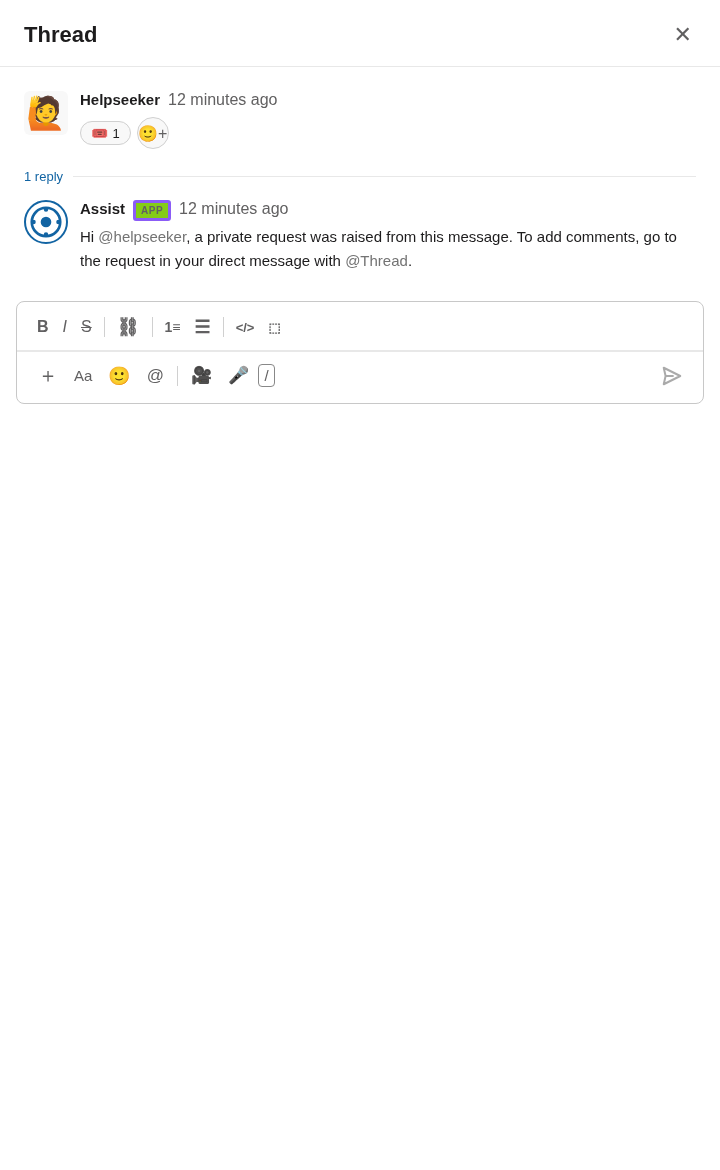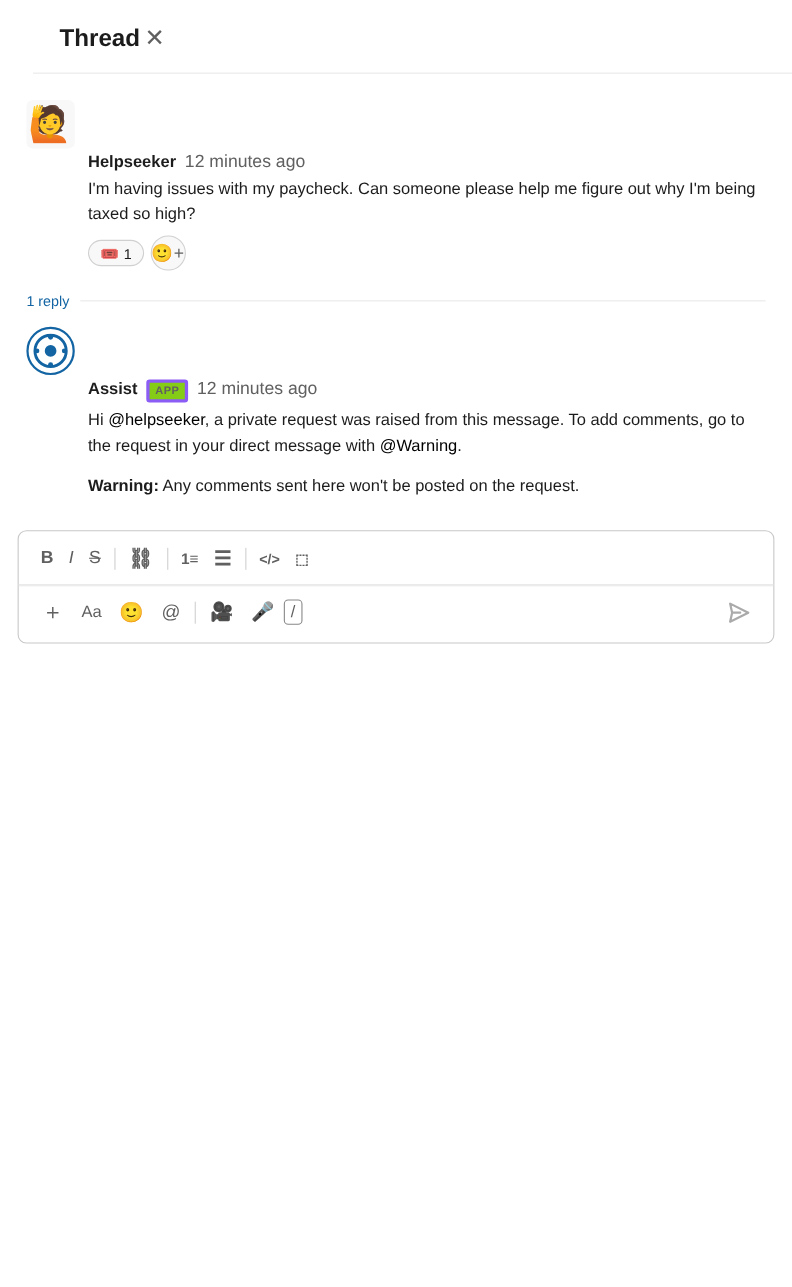--- a/index.html
+++ b/index.html
@@ -8,24 +8,23 @@
       background: #fff;
       width: 720px;
       min-height: 1170px;
       color: #1d1c1d;
       font-size: 15px;
     }
 
     .header {
       display: flex;
       align-items: center;
-      justify-content: flex-start;
+      justify-content: space-between;
       padding: 20px 24px 16px 24px;
       border-bottom: 1px solid #e8e8e8;
-      margin-left: 30px;
     }
 
     .header-title {
       font-size: 22px;
       font-weight: 900;
       color: #1d1c1d;
     }
 
     .close-btn {
       font-size: 22px;
@@ -88,21 +87,20 @@
       display: flex;
       align-items: baseline;
       gap: 8px;
       margin-bottom: 4px;
     }
 
     .message-author {
       font-weight: 700;
       font-size: 15px;
       color: #1d1c1d;
-      margin-top: 48px;
     }
 
     .app-badge {
       background: #84cc16;
       color: #616061;
       font-size: 10px;
       font-weight: 700;
       padding: 2px 5px;
       border-radius: 3px;
       letter-spacing: 0.5px;
@@ -174,21 +172,21 @@
       cursor: pointer;
     }
 
     .reply-line {
       flex: 1;
       height: 1px;
       background: #e8e8e8;
     }
 
     .mention-link {
-      color: #000000;
+      color: #737373;
       cursor: pointer;
       margin-top: 20px;
     }
 
     .assist-message-text {
       font-size: 15px;
       line-height: 1.6;
       color: #1d1c1d;
     }
 
@@ -337,21 +335,20 @@
 
 <div class="messages-container">
 
   <div class="message">
     <div class="avatar">🙋</div>
     <div class="message-content">
       <div class="message-header">
         <span class="message-author">Helpseeker</span>
         <span class="message-time">12 minutes ago</span>
       </div>
-      <div class="message-text">I'm having issues with my paycheck. Can someone please help me figure out why I'm being taxed so high?</div>
       <div class="reactions">
         <button class="reaction-btn">
           <span class="reaction-emoji">🎟️</span>
           <span>1</span>
         </button>
         <button class="add-reaction-btn">
           <span>🙂+</span>
         </button>
       </div>
     </div>
@@ -373,24 +370,21 @@
         <circle cx="32" cy="18" r="2.5" fill="#1264a3"></circle>
       </svg>
     </div>
     <div class="message-content">
       <div class="message-header">
         <span class="message-author">Assist</span>
         <span class="app-badge">APP</span>
         <span class="message-time">12 minutes ago</span>
       </div>
       <div class="assist-message-text">
-        <span>Hi </span><span class="mention-link">@helpseeker</span><span>,  a private request was raised from this message. To add comments, go to the request in your direct message with </span><span class="mention-link">@Warning</span><span>.</span>
-      </div>
-      <div class="warning-text">
-        <strong>Warning:</strong><span> Any comments sent here won't be posted on the request.</span>
+        <span>Hi </span><span class="mention-link">@helpseeker</span><span>,  a private request was raised from this message. To add comments, go to the request in your direct message with </span><span class="mention-link">@Thread</span><span>.</span>
       </div>
     </div>
   </div>
 
 </div>
 
 <div class="reply-box">
 
   <div class="reply-toolbar">
     <button class="toolbar-btn" style="font-weight:900;">B</button>

